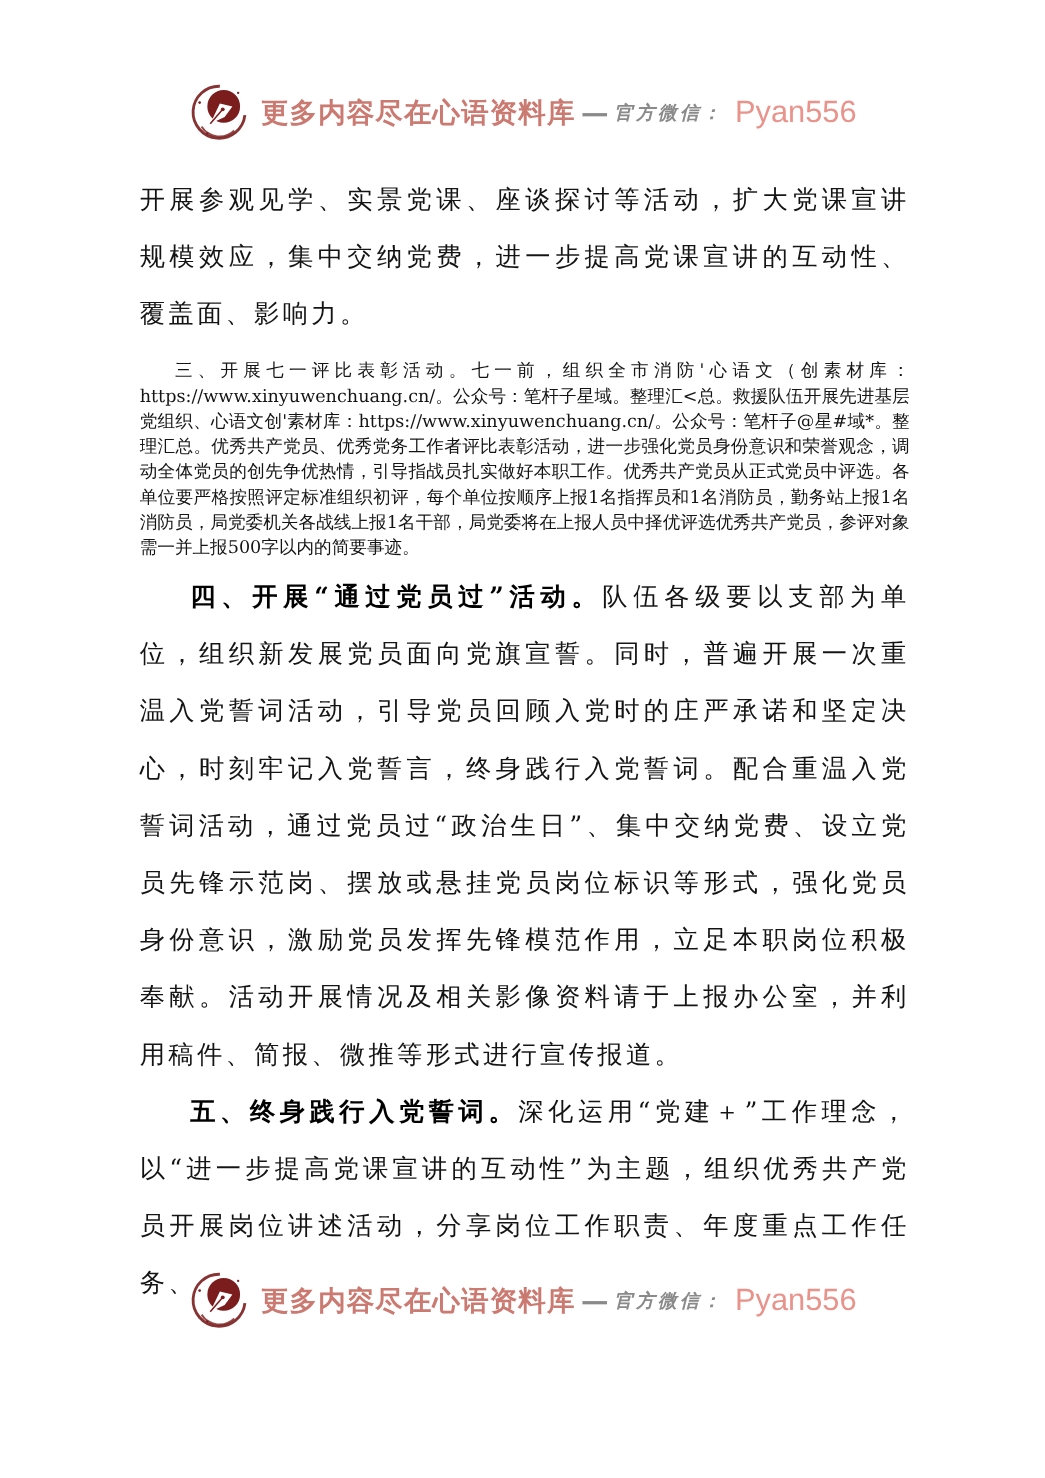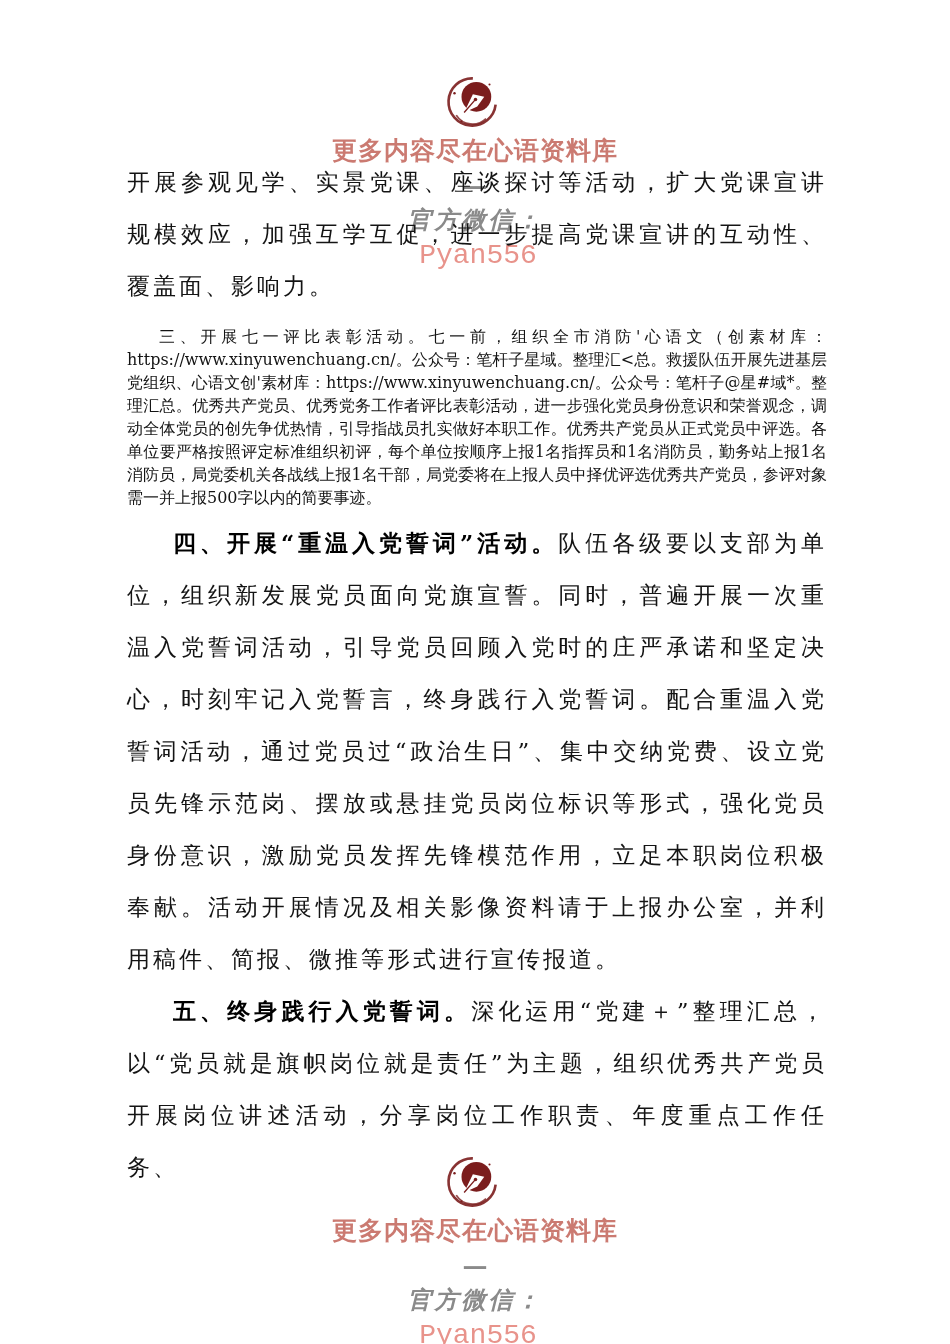--- a/index.html
+++ b/index.html
@@ -15,48 +15,47 @@
   
   .brandbar {
     position: absolute;
     left: 0;
     width: 100%;
     display: flex;
     align-items: center;
     justify-content: center;
     gap: 4px;
     white-space: nowrap;
-    flex-direction: column;
   }
   .header-bar { top: 74px; }
   .footer-bar { top: 1154px; }
   .logo { width: 56px; height: 56px; flex: 0 0 auto; margin-right: 6px; }
   .brand-text {
     color: #cb7a71;
     font-size: 25px;
     font-weight: bold;
     letter-spacing: 1px;
   }
   .brand-sep {
     color: #8a8a8a;
     font-size: 25px;
     font-weight: bold;
     margin: 0 1px;
   }
   .wechat-label {
     color: #8a8a8a;
-    font-size: 24px;
+    font-size: 17px;
     font-style: italic;
     font-weight: bold;
     letter-spacing: 3px;
   }
   .wechat-id {
     color: #e8938b;
     font-size: 28px;
-    font-family: Liberation Mono, monospace;
+    font-family: Liberation Sans, sans-serif;
     margin-left: 6px;
   }
 
   
   .content {
     position: absolute;
     top: 156px;
     left: 127px;
     width: 700px;
     color: #141414;
@@ -100,27 +99,27 @@
       <circle cx="20" cy="54" r="1.2" fill="#7b1d1d"></circle>
     </svg>
     <span class="brand-text">更多内容尽在心语资料库</span>
     <span class="brand-sep">—</span>
     <span class="wechat-label">官方微信：</span>
     <span class="wechat-id">Pyan556</span>
   </div>
 
   <div class="content">
 
-    <p class="para-large">开展参观见学、实景党课、座谈探讨等活动，扩大党课宣讲规模效应，加强互学互促，进一步提高党课宣讲的互动性、覆盖面、影响力。</p>
+    <p class="para-large">开展参观见学、实景党课、座谈探讨等活动，扩大党课宣讲规模效应，集中交纳党费，进一步提高党课宣讲的互动性、覆盖面、影响力。</p>
 
     <p class="para-small">三、开展七一评比表彰活动。七一前，组织全市消防'心语文（创素材库：https://www.xinyuwenchuang.cn/。公众号：笔杆子星域。整理汇&lt;总。救援队伍开展先进基层党组织、心语文创'素材库：https://www.xinyuwenchuang.cn/。公众号：笔杆子@星#域*。整理汇总。优秀共产党员、优秀党务工作者评比表彰活动，进一步强化党员身份意识和荣誉观念，调动全体党员的创先争优热情，引导指战员扎实做好本职工作。优秀共产党员从正式党员中评选。各单位要严格按照评定标准组织初评，每个单位按顺序上报1名指挥员和1名消防员，勤务站上报1名消防员，局党委机关各战线上报1名干部，局党委将在上报人员中择优评选优秀共产党员，参评对象需一并上报500字以内的简要事迹。</p>
 
-    <p class="para-large indent"><strong class="sec-heading">四、开展“重温入党誓词”活动。</strong><span>队伍各级要以支部为单位，组织新发展党员面向党旗宣誓。同时，普遍开展一次重温入党誓词活动，引导党员回顾入党时的庄严承诺和坚定决心，时刻牢记入党誓言，终身践行入党誓词。配合重温入党誓词活动，通过党员过“政治生日”、集中交纳党费、设立党员先锋示范岗、摆放或悬挂党员岗位标识等形式，强化党员身份意识，激励党员发挥先锋模范作用，立足本职岗位积极奉献。活动开展情况及相关影像资料请于上报办公室，并利用稿件、简报、微推等形式进行宣传报道。</span></p>
+    <p class="para-large indent"><strong class="sec-heading">四、开展“通过党员过”活动。</strong><span>队伍各级要以支部为单位，组织新发展党员面向党旗宣誓。同时，普遍开展一次重温入党誓词活动，引导党员回顾入党时的庄严承诺和坚定决心，时刻牢记入党誓言，终身践行入党誓词。配合重温入党誓词活动，通过党员过“政治生日”、集中交纳党费、设立党员先锋示范岗、摆放或悬挂党员岗位标识等形式，强化党员身份意识，激励党员发挥先锋模范作用，立足本职岗位积极奉献。活动开展情况及相关影像资料请于上报办公室，并利用稿件、简报、微推等形式进行宣传报道。</span></p>
 
-    <p class="para-large indent"><strong class="sec-heading">五、终身践行入党誓词。</strong><span>深化运用“党建＋”整理汇总，以“党员就是旗帜岗位就是责任”为主题，组织优秀共产党员开展岗位讲述活动，分享岗位工作职责、年度重点工作任务、</span></p>
+    <p class="para-large indent"><strong class="sec-heading">五、终身践行入党誓词。</strong><span>深化运用“党建＋”工作理念，以“进一步提高党课宣讲的互动性”为主题，组织优秀共产党员开展岗位讲述活动，分享岗位工作职责、年度重点工作任务、</span></p>
 
   </div>
 
   <div class="brandbar footer-bar">
     <svg class="logo" viewBox="0 0 64 64">
       <path d="M 33 5 A 27 27 0 1 0 59 35" fill="none" stroke="#7b1d1d" stroke-width="3" opacity="0.9"></path>
       <circle cx="37" cy="26" r="17" fill="#7b1d1d"></circle>
       <path d="M23 44 L33 23 L46 26 L38 37 Z" fill="#ffffff"></path>
       <line x1="23" y1="44" x2="36" y2="29" stroke="#7b1d1d" stroke-width="1.6"></line>
       <circle cx="36" cy="29" r="2" fill="#7b1d1d"></circle>

